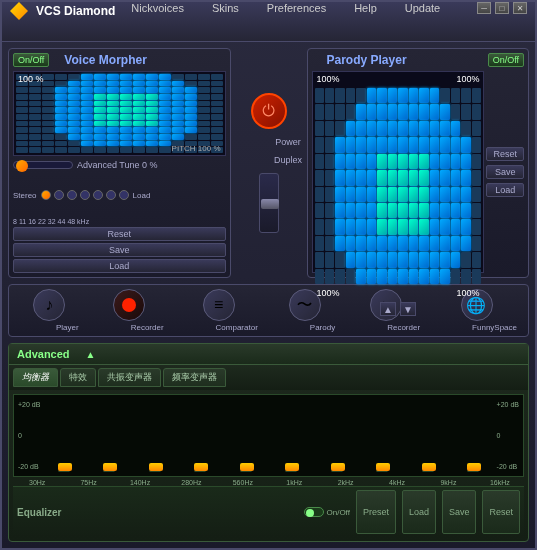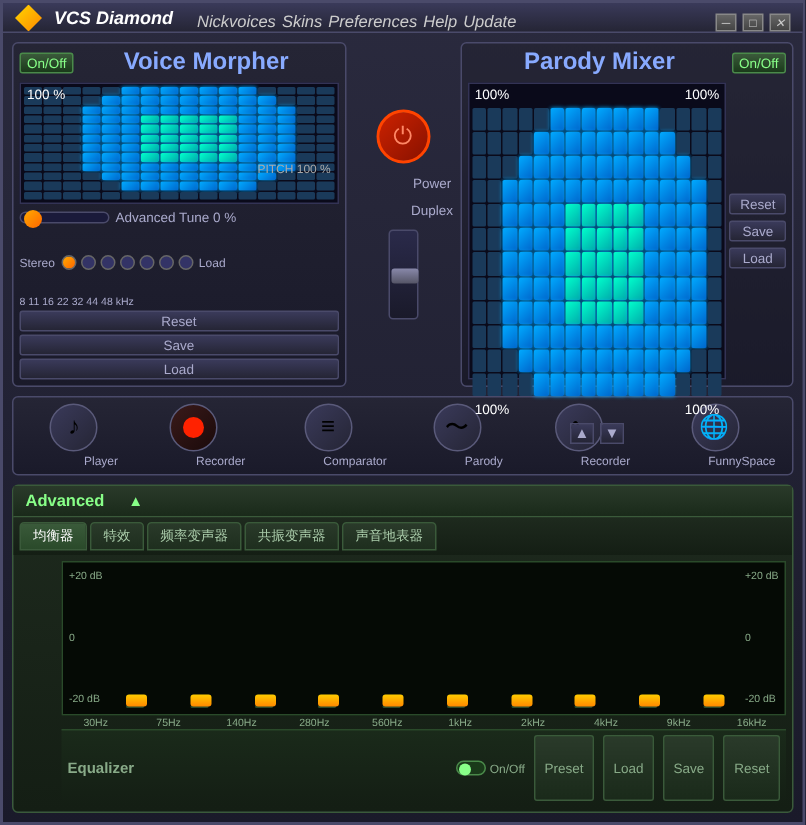--- a/index.html
+++ b/index.html
@@ -16,26 +16,25 @@
       height: 550px;
       background: linear-gradient(180deg, #2a2a3e 0%, #1a1a2a 100%);
       border: 2px solid #4a4a6a;
       display: flex;
       flex-direction: column;
     }
 
     
     .title-bar {
       background: linear-gradient(180deg, #3a3a5a 0%, #252535 100%);
-      height: 20px;
-      display: flex;
-      align-items: flex-end;
+      height: 40px;
+      display: flex;
+      align-items: flex-start;
       padding: 0 8px;
       border-bottom: 1px solid #4a4a6a;
-      font-style: italic;
     }
 
     .title-logo {
       display: flex;
       align-items: center;
       gap: 4px;
     }
 
     .logo-diamond {
       width: 18px;
@@ -46,21 +45,21 @@
 
     .title-text {
       color: #ffffff;
       font-size: 12px;
       font-weight: bold;
       margin-left: 4px;
     }
 
     .menu-bar {
       display: flex;
-      gap: 4px;
+      gap: 28px;
       margin-left: 16px;
     }
 
     .menu-item {
       color: #cccccc;
       font-size: 11px;
       cursor: pointer;
     }
 
     .window-controls {
@@ -111,24 +110,25 @@
 
     .panel-header {
       display: flex;
       align-items: center;
       justify-content: space-between;
       margin-bottom: 4px;
     }
 
     .panel-title {
       color: #88aaff;
-      font-size: 16px;
+      font-size: 12px;
       font-weight: bold;
-      text-align: center;
+      text-align: left;
       flex: 1;
+      padding-left: 15px;
     }
 
     .on-off-btn {
       background: linear-gradient(180deg, #3a5a3a, #1a3a1a);
       border: 1px solid #4a8a4a;
       color: #88ff88;
       font-size: 9px;
       padding: 1px 4px;
       cursor: pointer;
       border-radius: 2px;
@@ -162,21 +162,21 @@
       background: linear-gradient(135deg, #00aaff, #0066cc);
       box-shadow: 0 0 3px #00aaff;
     }
 
     .grid-cell.bright {
       background: linear-gradient(135deg, #00ffcc, #00aaaa);
     }
 
     .pitch-label {
       position: absolute;
-      bottom: 18px;
+      bottom: 2px;
       right: 4px;
       color: #aaaaaa;
       font-size: 8px;
     }
 
     .percentage-label {
       position: absolute;
       top: 2px;
       left: 4px;
       color: #ffffff;
@@ -424,29 +424,29 @@
       border-radius: 3px 3px 0 0;
       padding: 2px 8px;
       color: #aaccaa;
       font-size: 9px;
       cursor: pointer;
     }
 
     .tab-item.active {
       background: linear-gradient(180deg, #3a5a3a, #2a4a2a);
       color: #ffffff;
+      font-style: italic;
     }
 
     
     .equalizer {
       flex: 1;
       display: flex;
       flex-direction: column;
       padding: 4px;
-      margin-left: 28px;
     }
 
     .eq-display {
       flex: 1;
       display: flex;
       gap: 2px;
       align-items: flex-end;
       padding: 4px;
       background: #050a05;
       border: 1px solid #2a4a2a;
@@ -873,21 +873,21 @@
         </div>
         <span class="ctrl-label">Power</span>
         <span class="ctrl-label">Duplex</span>
         <div class="duplex-slider">
           <div class="duplex-thumb"></div>
         </div>
       </div>
 
       <div class="parody-mixer">
         <div class="panel-header">
-          <span class="panel-title">Parody Mixer</span>
+          <span class="panel-title">Parody Player</span>
           <button class="on-off-btn">On/Off</button>
         </div>
         <div style="display:flex;gap:2px;flex:1;">
           <div class="pm-grid-container" style="flex:1;">
             <div style="display:flex;justify-content:space-between;color:#fff;font-size:9px;padding:2px 4px;">
               <span>100%</span>
               <span>100%</span>
             </div>
             <div class="pm-grid-canvas" id="pm-grid">
                 <div class="grid-cell"></div>
@@ -1131,23 +1131,22 @@
     </div>
 
     <div class="advanced-section">
       <div class="advanced-header">
         <span class="advanced-title">Advanced</span>
         <span class="advanced-arrow">▲</span>
       </div>
       <div class="tabs-row">
         <div class="tab-item active">均衡器</div>
         <div class="tab-item">特效</div>
+        <div class="tab-item">共振变声器</div>
         <div class="tab-item">频率变声器</div>
-        <div class="tab-item">共振变声器</div>
-        <div class="tab-item">声音地表器</div>
       </div>
 
       <div class="equalizer">
         <div class="eq-display">
           <div class="eq-labels-left">
             <span>+20 dB</span>
             <span>0</span>
             <span>-20 dB</span>
           </div>
           <div class="eq-bars-container" id="eq-bars">

